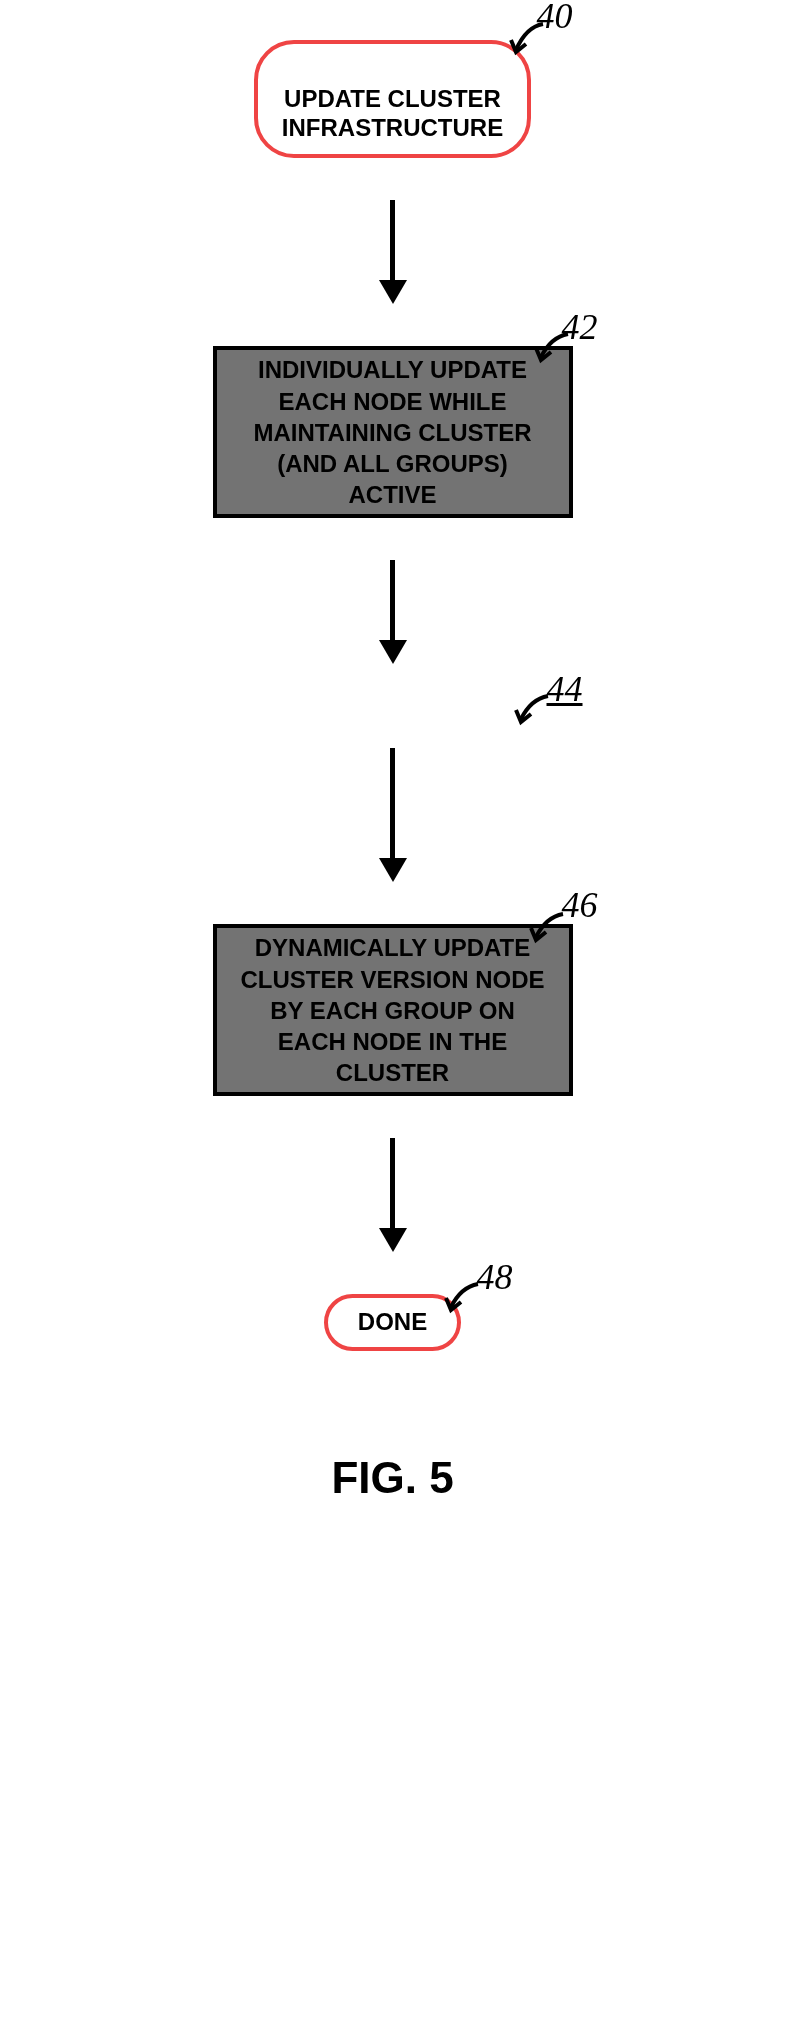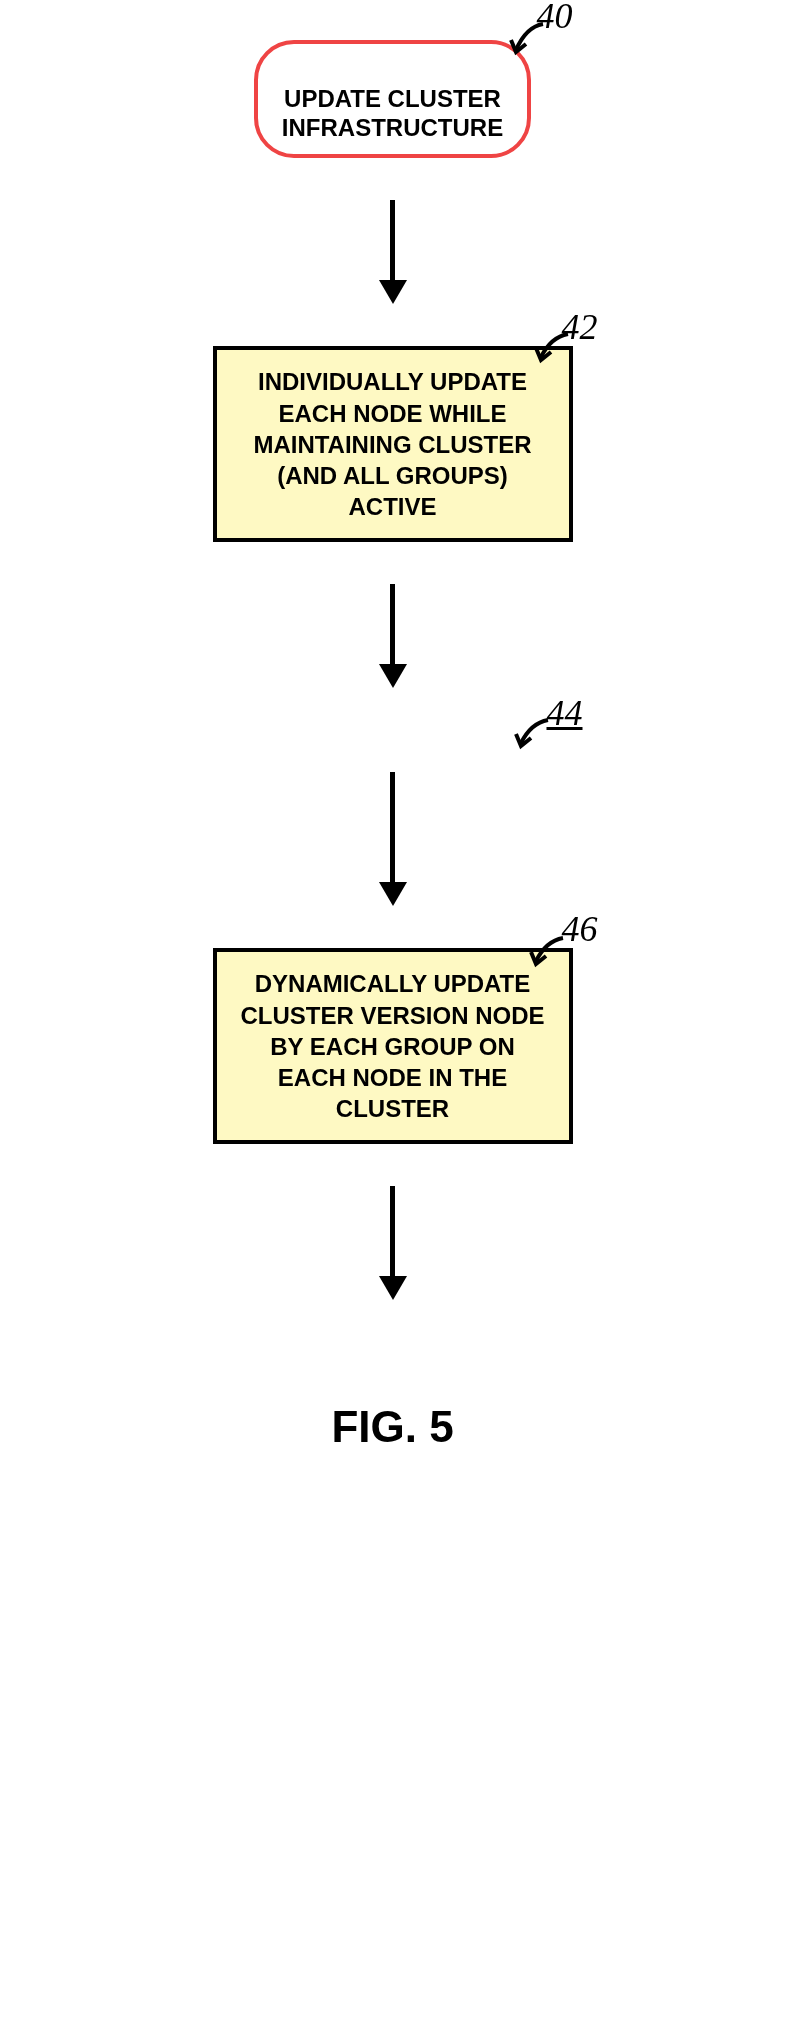--- a/index.html
+++ b/index.html
@@ -42,26 +42,26 @@
       border-radius: 40px;
       padding: 12px 24px;
       text-align: center;
       font-weight: bold;
       font-size: 24px;
       line-height: 1.2;
       background: white;
     }
     .process {
       border: 4px solid black;
-      padding: 16px 20px;
+      padding: 4px 20px;
       text-align: center;
       font-weight: bold;
       font-size: 24px;
       line-height: 1.3;
-      background: #fef9c3;
+      background: #737373;
     }
     .process.wide {
       width: 360px;
     }
     .process.narrow {
       width: 280px;
     }
     .arrow-down {
       display: flex;
       flex-direction: column;
@@ -145,16 +145,26 @@
     <div class="process wide">
       <span>DYNAMICALLY UPDATE CLUSTER VERSION NODE BY EACH GROUP ON EACH NODE IN THE CLUSTER</span>
     </div>
   </div>
 
   <div class="arrow-down">
     <div class="arrow-line" style="height:90px;"></div>
     <div class="arrow-head"></div>
   </div>
 
+  <div class="label-wrap">
+    <span class="callout" style="top:-38px; right:130px;">48</span>
+    <svg class="curve-arrow" style="top:-12px; right:160px;" width="40" height="32">
+      <path d="M 35 2 Q 18 5 8 25" stroke="black" stroke-width="4" fill="none"></path>
+      <path d="M 3 16 L 8 28 L 18 20" stroke="black" stroke-width="4" fill="none"></path>
+    </svg>
+    <div class="terminator" style="padding:10px 30px;">
+      <span>DONE</span>
+    </div>
+  </div>
 
   <div class="fig-caption">FIG. 5</div>
 
 </div>
 
 </body></html>

